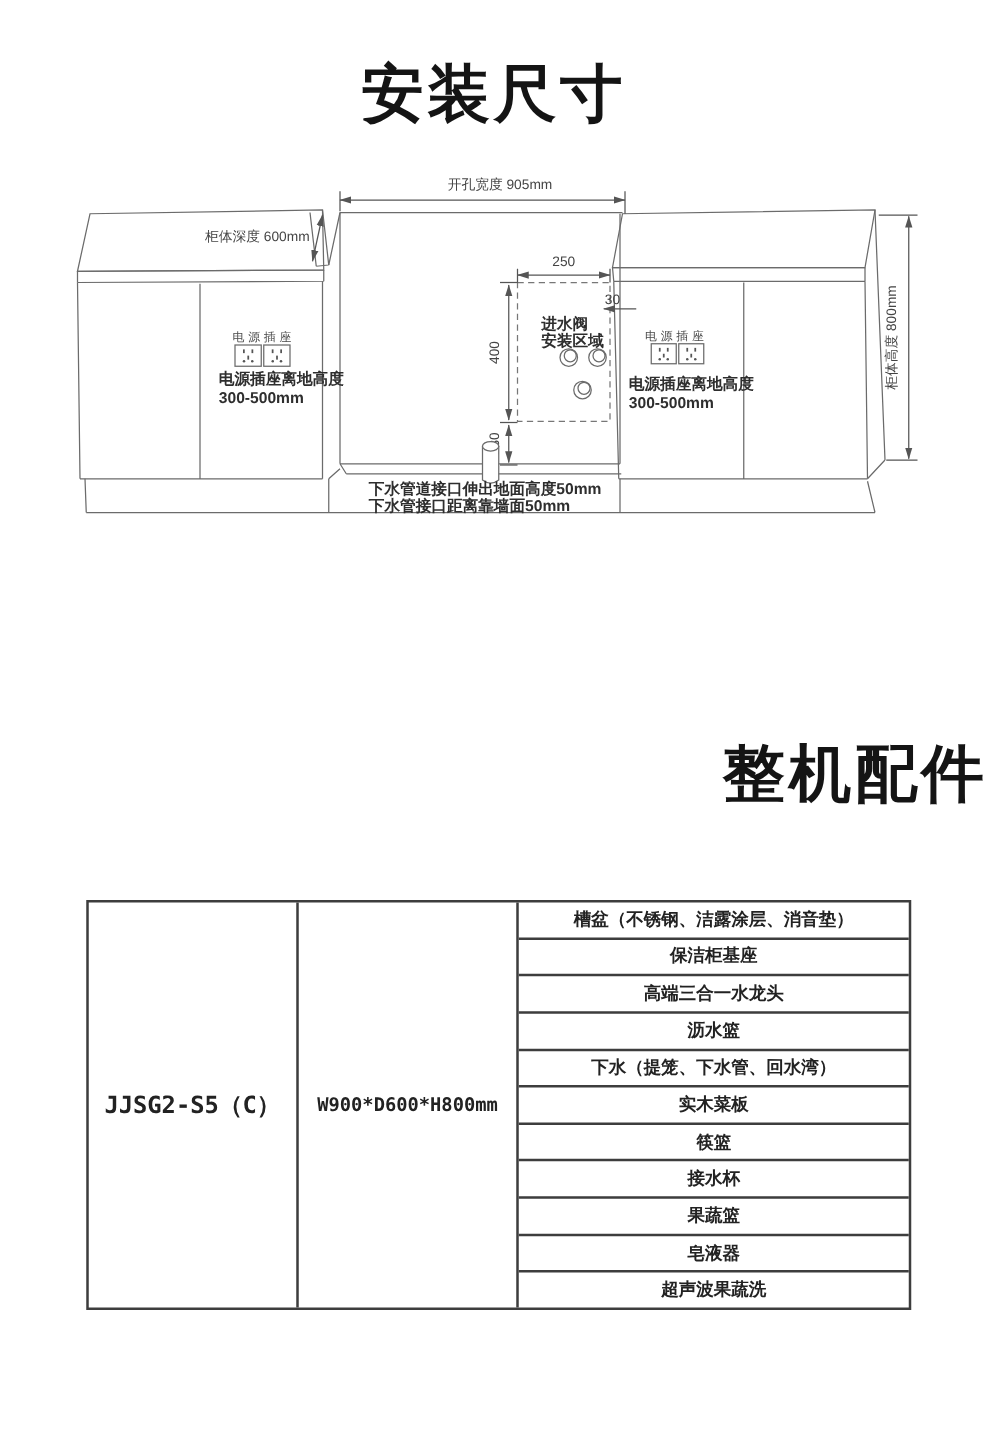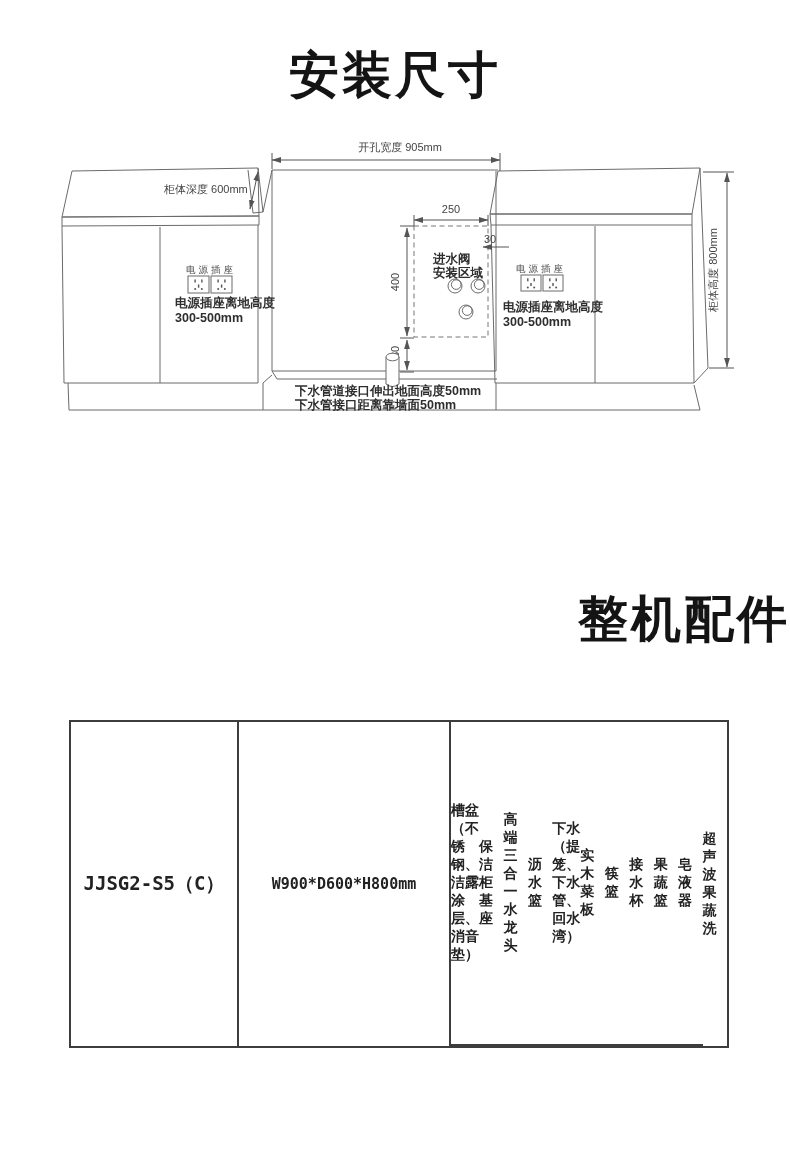--- a/index.html
+++ b/index.html
@@ -17,24 +17,24 @@
   .thin{stroke:#6b6b6b;stroke-width:1;fill:none;}
   .dim{stroke:#555;stroke-width:1;fill:none;}
   .dash{stroke:#777;stroke-width:1;fill:none;stroke-dasharray:5,3.5;}
   
   .parts-table{position:absolute;left:69px;top:720px;width:660px;height:328px;
         border:2px solid #3d3d3d;display:flex;box-sizing:border-box;background:#fff;}
   .pt-col{box-sizing:border-box;display:flex;align-items:center;justify-content:center;}
   .pt-model{width:168px;border-right:2px solid #3d3d3d;
         font-family:"DejaVu Sans Mono","Liberation Mono",monospace;
         font-size:19px;font-weight:700;color:#222;}
-  .pt-size{width:212px;border-right:2px solid #3d3d3d;
+  .pt-size{width:176px;border-right:2px solid #3d3d3d;
         font-family:"DejaVu Sans Mono","Liberation Mono",monospace;
         font-size:15px;font-weight:700;color:#222;}
-  .pt-items{flex:1;display:flex;flex-direction:row;}
+  .pt-items{flex:1;display:flex;flex-direction:column;}
   .pt-row{flex:1;border-bottom:2px solid #3d3d3d;display:flex;align-items:center;
         justify-content:center;font-size:14px;font-weight:700;color:#222;}
   .pt-row:last-child{border-bottom:none;}
 </style>
 </head>
 <body>
 
 <div class="page">
 
   <div class="big-title" id="title-install">安装尺寸</div>

